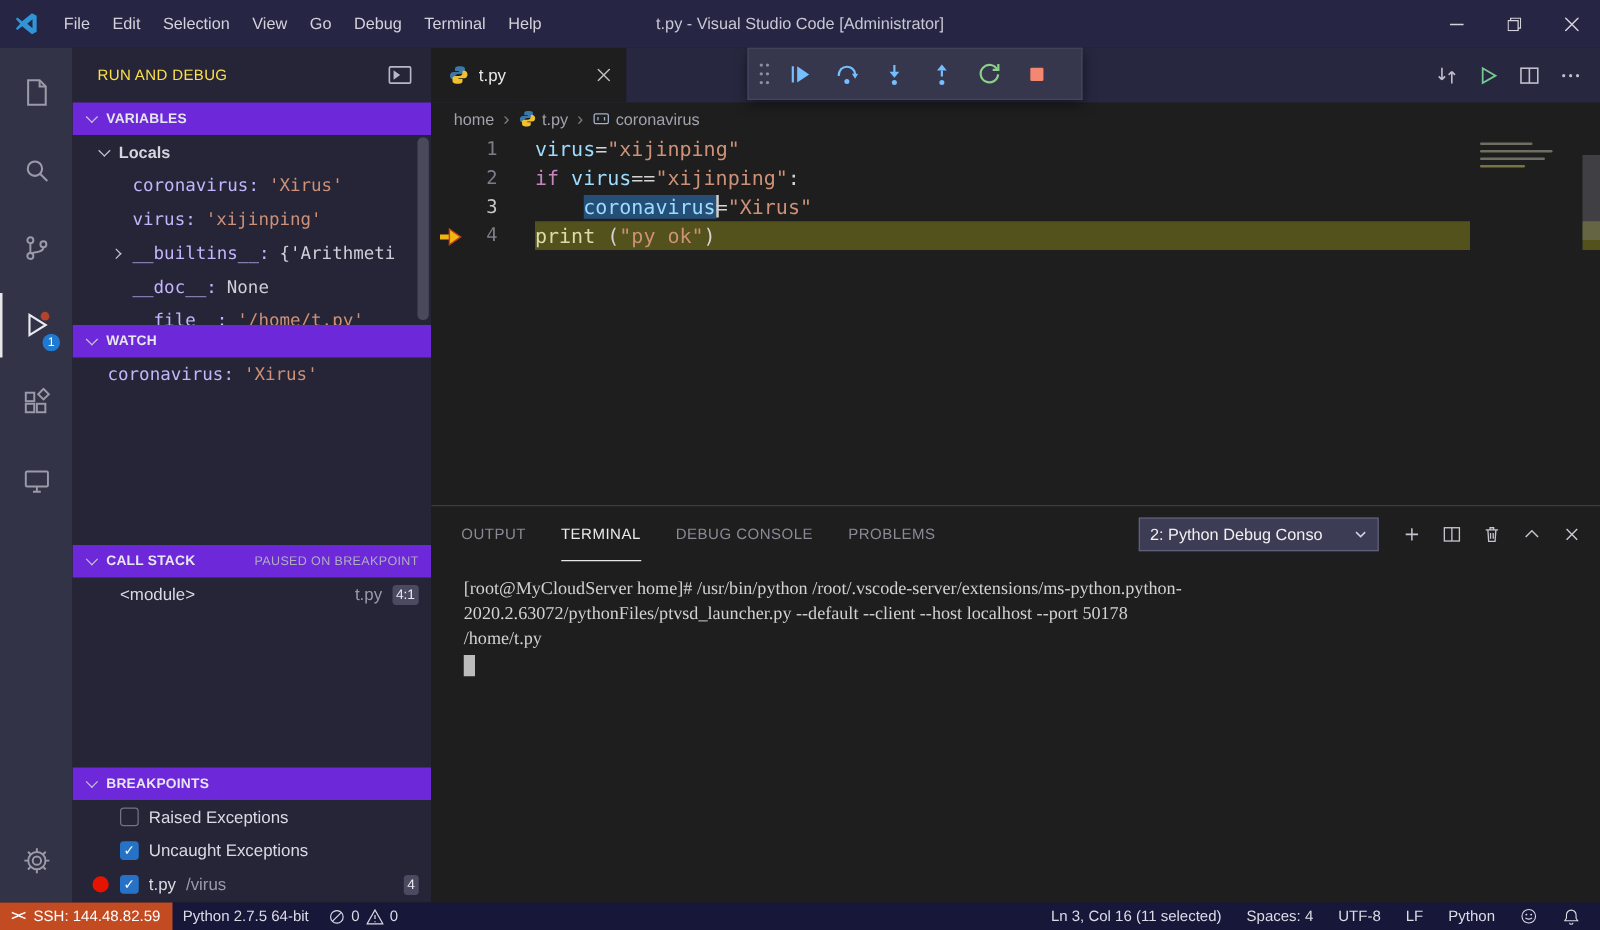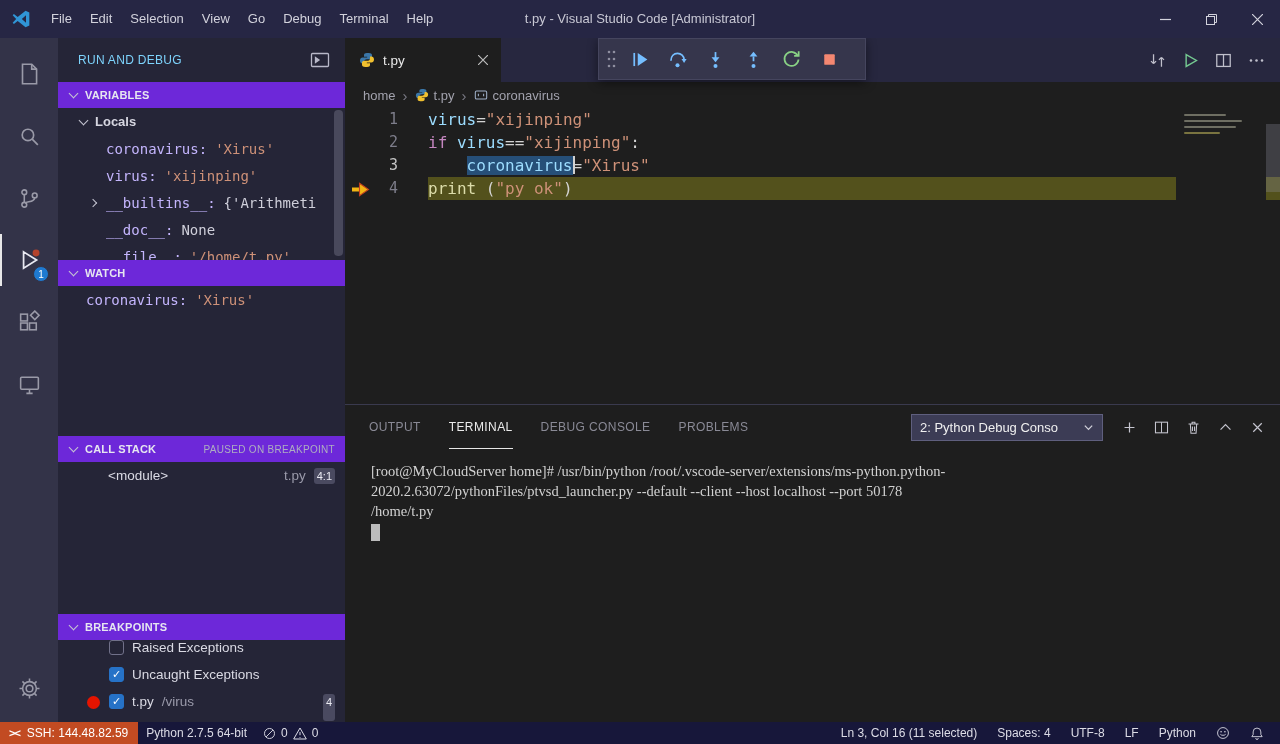--- a/index.html
+++ b/index.html
@@ -23,47 +23,47 @@
   
   .activitybar{width:58px;background:#333348;display:flex;flex-direction:column;align-items:center;flex:0 0 auto;}
   .ab-item{width:58px;height:52px;margin-top:10px;display:flex;align-items:center;justify-content:center;position:relative;}
   .ab-item.active{box-shadow:inset 2px 0 0 #e8e8e8;}
   .ab-spacer{flex:1;}
   .ab-badge{position:absolute;right:9px;bottom:4px;min-width:16px;height:16px;border-radius:8px;background:#1f7ad1;
     color:#fff;font-size:10px;display:flex;align-items:center;justify-content:center;border:1px solid #333348;}
 
   
   .sidebar{width:287px;background:#252537;display:flex;flex-direction:column;flex:0 0 auto;overflow:hidden;}
-  .sidebar-title{height:44px;display:flex;align-items:center;padding:0 14px 0 20px;font-size:12px;color:#7dd3fc;flex:0 0 auto;letter-spacing:.3px;}
+  .sidebar-title{height:44px;display:flex;align-items:center;padding:0 14px 0 20px;font-size:12px;color:#fde047;flex:0 0 auto;letter-spacing:.3px;}
   .sidebar-title .right-icon{margin-left:auto;}
   .section-header{height:26px;display:flex;align-items:center;padding:0 10px 0 8px;background:#6d28d9;
     font-weight:bold;font-size:11px;color:#e6e6f0;flex:0 0 auto;letter-spacing:.2px;}
   .chev{width:7px;height:7px;border-right:1.4px solid #c6c6d2;border-bottom:1.4px solid #c6c6d2;display:inline-block;flex:0 0 auto;}
   .chev.down{transform:rotate(45deg);margin:-3px 8px 0 4px;}
   .chev.right{transform:rotate(-45deg);margin:0 8px 0 4px;}
   .variables-body{height:152px;position:relative;overflow:hidden;flex:0 0 auto;}
   .scope-row{height:27px;display:flex;align-items:center;padding-left:18px;font-weight:bold;color:#d6d6e0;font-size:13px;}
   .var-row{height:27px;display:flex;align-items:center;padding-left:32px;font-family:"DejaVu Sans Mono",monospace;
     font-size:14px;white-space:nowrap;overflow:hidden;}
   .twisty{width:16px;display:flex;align-items:center;flex:0 0 auto;}
   .twisty .chev{width:6px;height:6px;margin:0;}
   .vname{color:#c4b5fd;margin-right:8px;flex:0 0 auto;}
   .vval.string{color:#ce9178;} .vval.other{color:#cfcfda;}
   .clip{height:17px;overflow:hidden;}
   .v-scrollbar{position:absolute;right:2px;top:2px;width:9px;height:146px;background:rgba(150,150,170,.32);border-radius:4px;}
   .watch-body{height:150px;flex:0 0 auto;}
   .watch-row{height:27px;display:flex;align-items:center;padding-left:28px;font-family:"DejaVu Sans Mono",monospace;font-size:14px;}
   .cs-status{margin-left:auto;font-weight:normal;font-size:10px;color:#aeaec0;letter-spacing:.3px;}
-  .cs-body{height:152px;flex:0 0 auto;margin-left:12px;}
+  .cs-body{height:152px;flex:0 0 auto;}
   .frame-row{height:27px;display:flex;align-items:center;padding:0 10px 0 38px;font-size:13.5px;}
   .frame-name{color:#dadae4;}
   .frame-file{margin-left:auto;color:#9a9aaa;padding-right:8px;}
   .badge{background:#4a4a60;color:#eaeaf2;border-radius:3px;font-size:11px;padding:1px 3px;line-height:14px;}
   .bp-body{flex:1;min-height:0;}
-  .bp-row{height:27px;display:flex;padding:0 10px 0 14px;gap:8px;font-size:13.5px;margin-left:13px;}
+  .bp-row{height:27px;display:flex;align-items:center;padding:0 10px 0 14px;gap:8px;font-size:13.5px;}
   .dot-slot{width:16px;height:16px;display:flex;align-items:center;justify-content:center;flex:0 0 auto;}
   .bp-dot{width:13px;height:13px;border-radius:50%;background:#e51400;visibility:hidden;}
   .bp-dot.show{visibility:visible;}
   .checkbox{width:15px;height:15px;border:1px solid #71718a;border-radius:3px;display:flex;align-items:center;
     justify-content:center;font-size:11px;color:transparent;flex:0 0 auto;}
   .checkbox.checked{background:#2672c7;border-color:#2672c7;color:#fff;}
   .bp-label{color:#dadae4;}
   .bp-path{color:#9a9aaa;}
   .bp-line-badge{margin-left:auto;}
 

